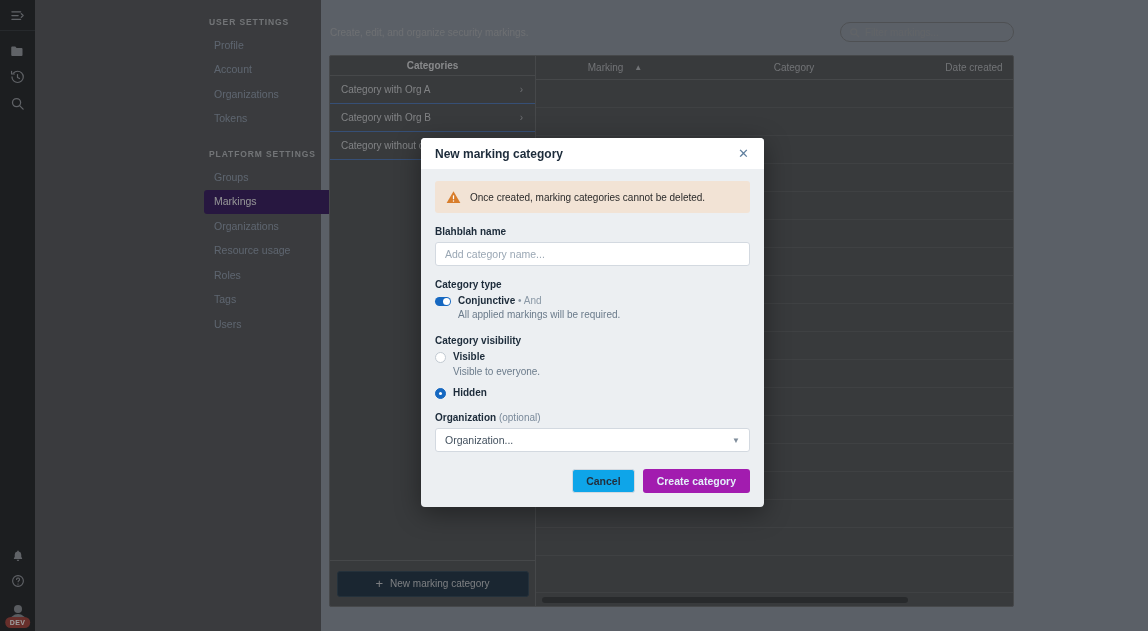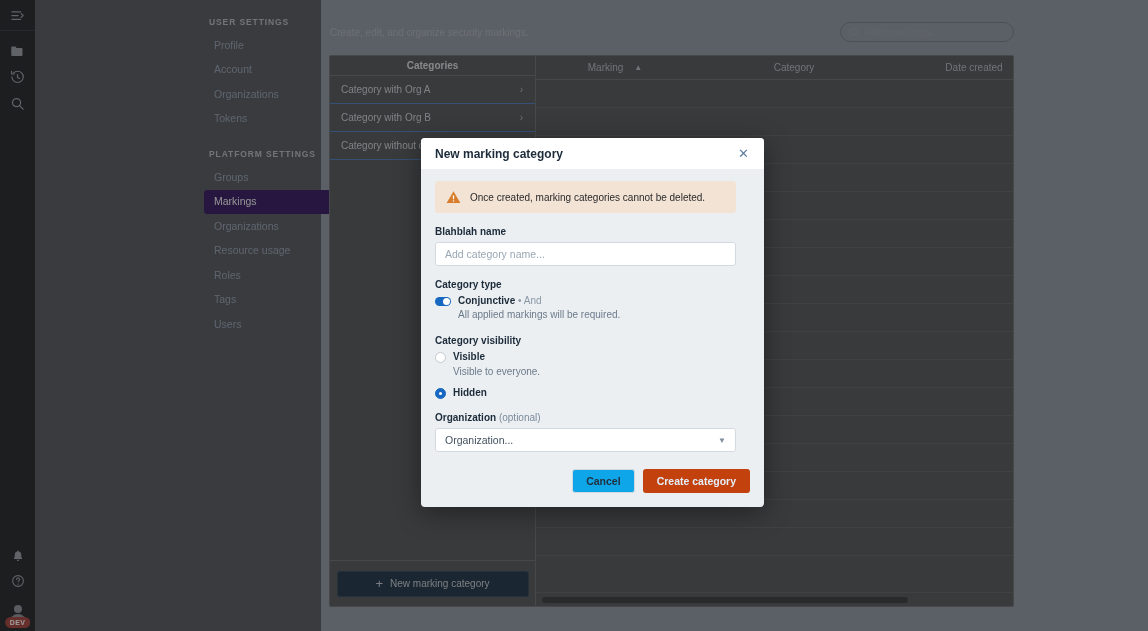--- a/index.html
+++ b/index.html
@@ -210,21 +210,21 @@
     display: flex; align-items: center; justify-content: space-between;
     padding: 0 13px 0 14px;
   }
   .modal-title {
     font-size: 12px; font-weight: bold; color: #1c2b3a;
   }
   .modal-close {
     font-size: 13px; color: #5f7f9e; cursor: pointer; line-height: 1;
     padding: 2px 2px;
   }
-  .modal-body { padding: 12px 28px 0 14px; }
+  .modal-body { padding: 12px 14px 0 14px; }
   .alert {
     background: #f2e3d5;
     border-radius: 3px;
     display: flex; align-items: center; gap: 9px;
     padding: 9px 11px;
     margin-bottom: 13px;
   }
   .alert .msg { font-size: 10px; color: #2a2a2a; }
   .warn-tri { flex: 0 0 auto; }
 
@@ -298,21 +298,21 @@
   .btn {
     height: 24px; border-radius: 3px;
     font-size: 10.5px; font-weight: bold;
     display: flex; align-items: center; justify-content: center;
     padding: 0 13px; cursor: pointer;
     border: 1px solid transparent;
     font-family: "Liberation Sans", sans-serif;
   }
   .btn-cancel { background: #0ea5e9; border-color: #d3d9e0; color: #22303f; }
   .btn-primary-disabled {
-    background: #c2410c; color: #e4effa; cursor: default;
+    background: #a21caf; color: #e4effa; cursor: default;
   }
 </style>
 </head>
 <body>
 
 <div id="app">
 
   <div id="rail" class="dimmed">
     <div class="rail-top">
       <span class="rail-ico">

